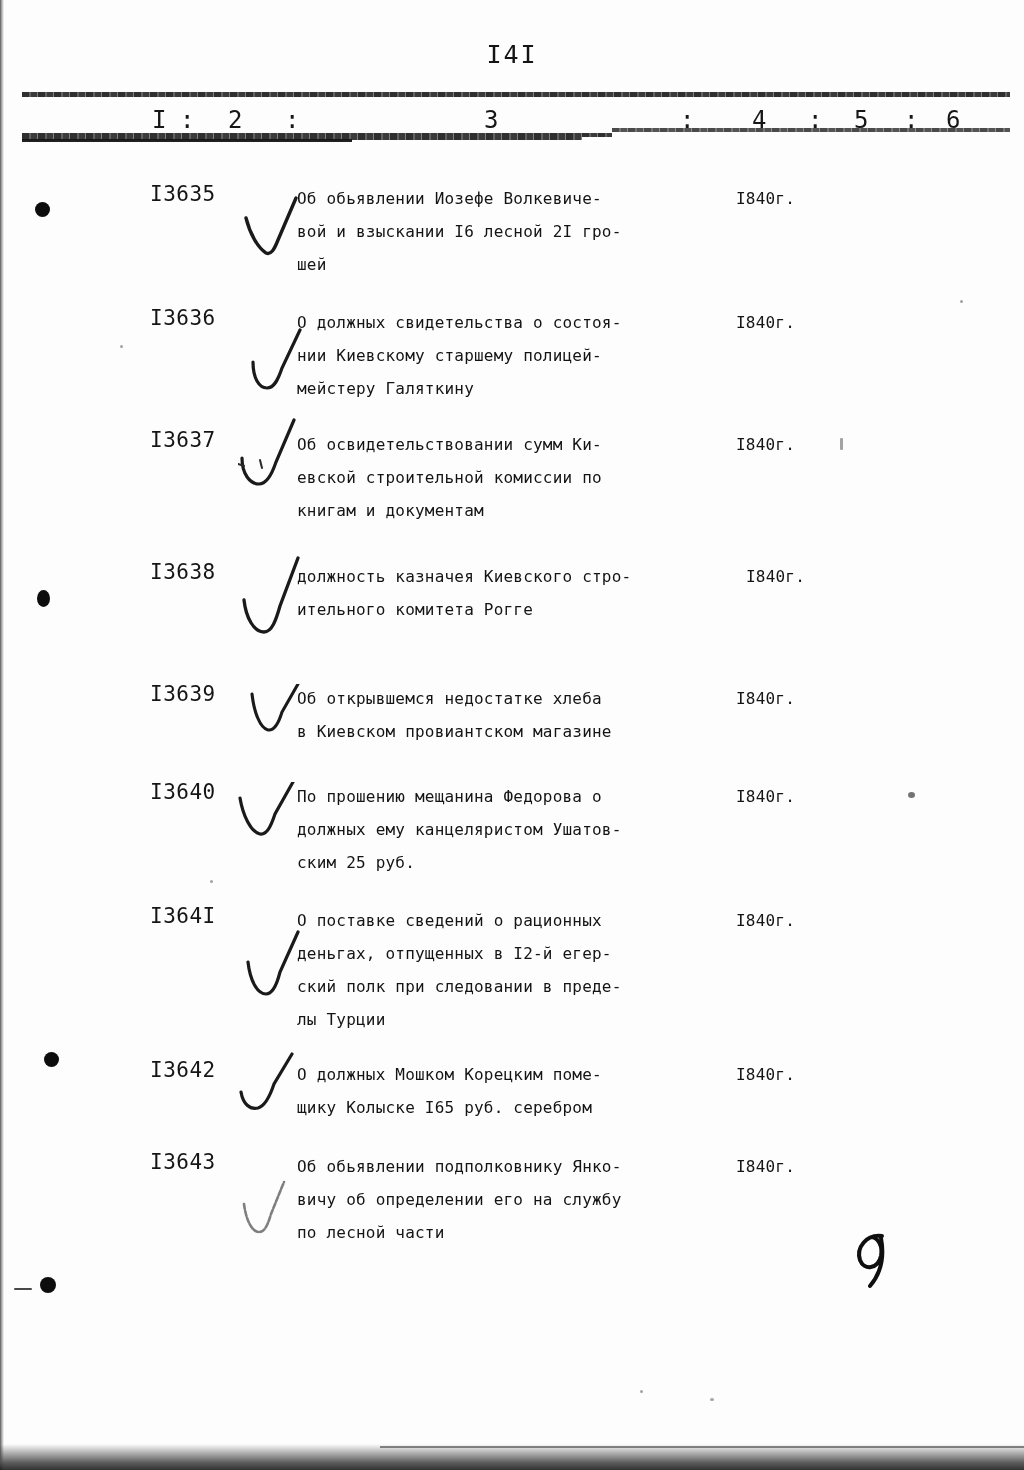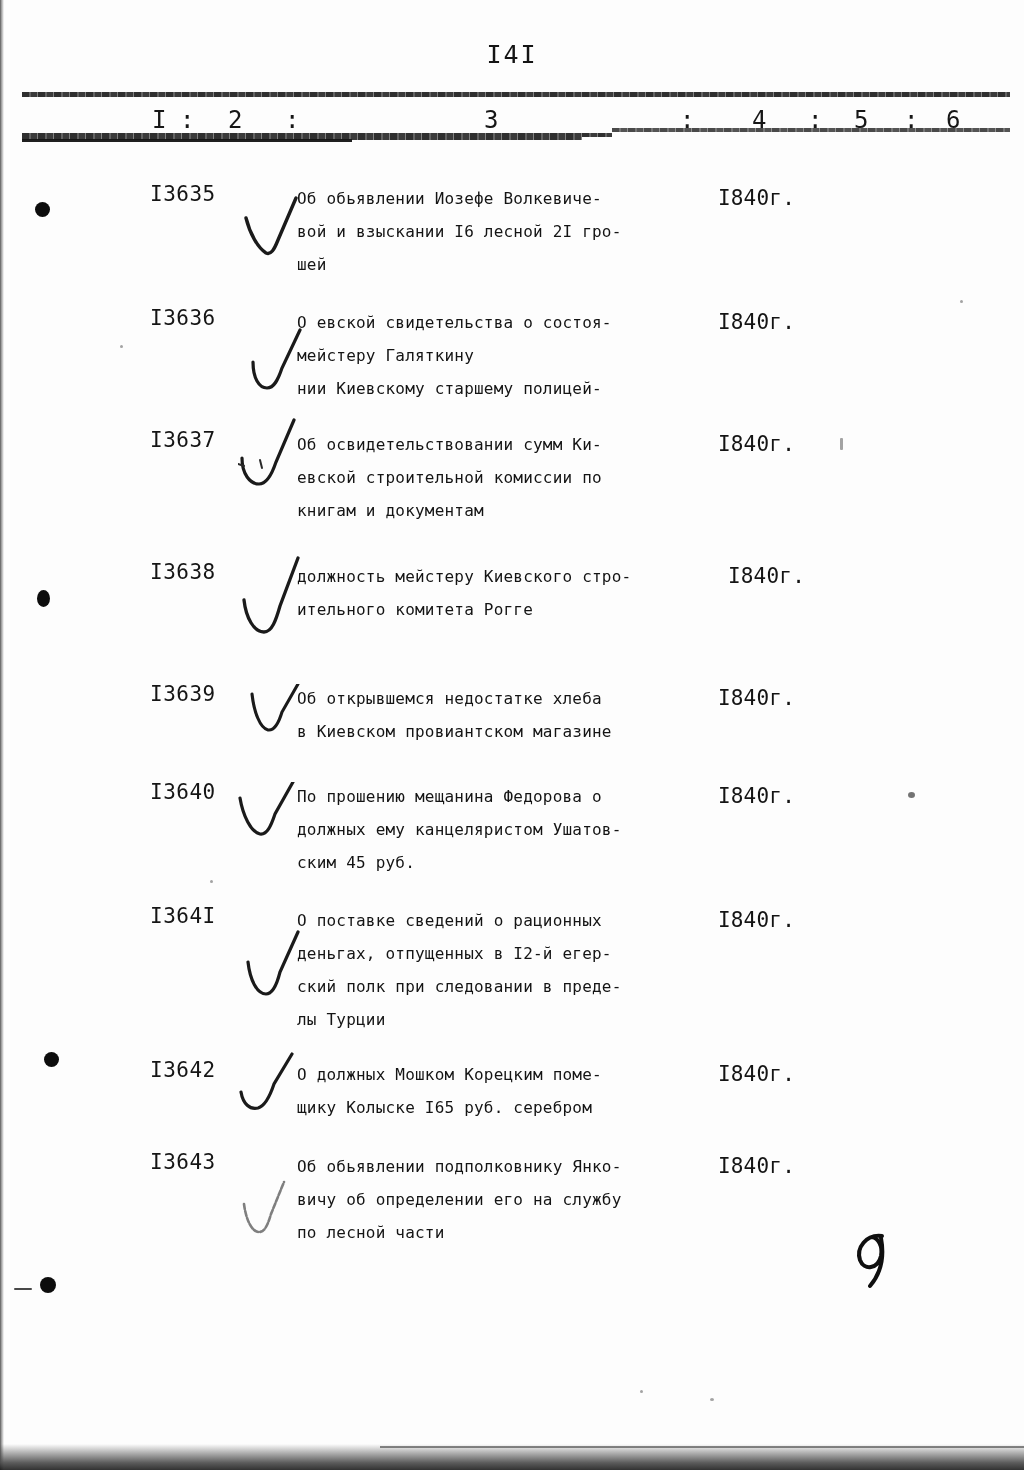--- a/index.html
+++ b/index.html
@@ -128,21 +128,21 @@
     font-size: 16px;
     line-height: 33px;
     color: #141414;
     white-space: pre;
     letter-spacing: 0.2px;
   }
   .entry .date {
     position: absolute;
     right: 0;
     top: 0;
-    font-size: 21px;
+    font-size: 16px;
     line-height: 33px;
     color: #141414;
     white-space: pre;
     letter-spacing: 0.2px;
   }
   .dateholder { position: absolute; left: 297px; width: 498px; top: 0; height: 33px; }
 
   
   .check {
     position: absolute;
@@ -215,23 +215,23 @@
         </svg>
       </div>
     </div>
 
     <div class="entry" style="top:306px;">
       <div class="num">I3636</div>
       <div class="dateholder">
         <span class="date">I840г.</span>
       </div>
       <div class="lines">
-        <div class="ln">О евской свидетельства о состоя-</div>
+        <div class="ln">О должных свидетельства о состоя-</div>
+        <div class="ln">нии Киевскому старшему полицей-</div>
         <div class="ln">мейстеру Галяткину</div>
-        <div class="ln">нии Киевскому старшему полицей-</div>
       </div>
       <div class="check" style="left:248px;top:22px;">
         <svg width="60" height="68" viewBox="0 0 60 68">
           <path d="M5 34 C5 50, 11 60, 19 60 C26 60, 30 52, 34 40 L52 2" stroke="#1a1a1a" stroke-width="3.2" fill="none" stroke-linecap="round"></path>
         </svg>
       </div>
     </div>
 
     <div class="entry" style="top:428px;">
       <div class="num">I3637</div>
@@ -251,21 +251,21 @@
         </svg>
       </div>
     </div>
 
     <div class="entry" style="top:560px;">
       <div class="num">I3638</div>
       <div class="dateholder">
         <span class="date" style="right:-10px;">I840г.</span>
       </div>
       <div class="lines">
-        <div class="ln">должность мейстеру Киевского стро-</div>
+        <div class="ln">должность казначея Киевского стро-</div>
         <div class="ln">ительного комитета Рогге</div>
       </div>
       <div class="check" style="left:240px;top:-4px;">
         <svg width="64" height="82" viewBox="0 0 64 82">
           <path d="M4 44 C6 62, 14 76, 24 76 C32 76, 36 64, 40 50 L58 2" stroke="#1a1a1a" stroke-width="3.3" fill="none" stroke-linecap="round"></path>
         </svg>
       </div>
     </div>
 
     <div class="entry" style="top:682px;">
@@ -285,21 +285,21 @@
     </div>
 
     <div class="entry" style="top:780px;">
       <div class="num">I3640</div>
       <div class="dateholder">
         <span class="date">I840г.</span>
       </div>
       <div class="lines">
         <div class="ln">По прошению мещанина Федорова о</div>
         <div class="ln">должных ему канцеляристом Ушатов-</div>
-        <div class="ln">ским 45 руб.</div>
+        <div class="ln">ским 25 руб.</div>
       </div>
       <div class="check" style="left:237px;top:2px;">
         <svg width="64" height="62" viewBox="0 0 64 62">
           <path d="M3 16 C6 34, 14 50, 23 52 C30 53, 34 44, 38 32 L56 0" stroke="#1a1a1a" stroke-width="3.2" fill="none" stroke-linecap="round"></path>
         </svg>
       </div>
     </div>
 
     <div class="entry" style="top:904px;">
       <div class="num">I364I</div>

